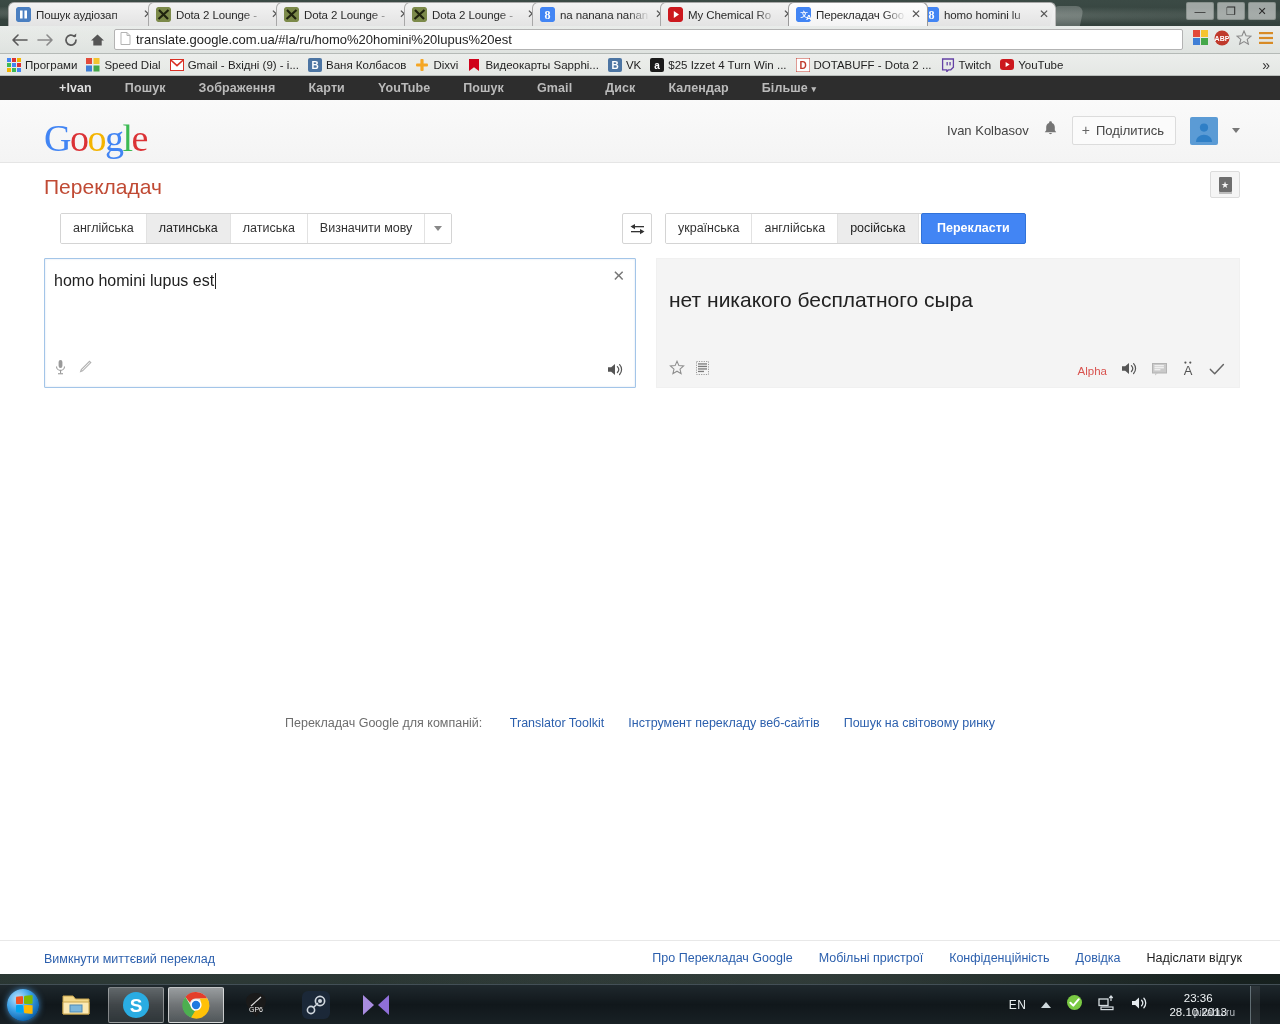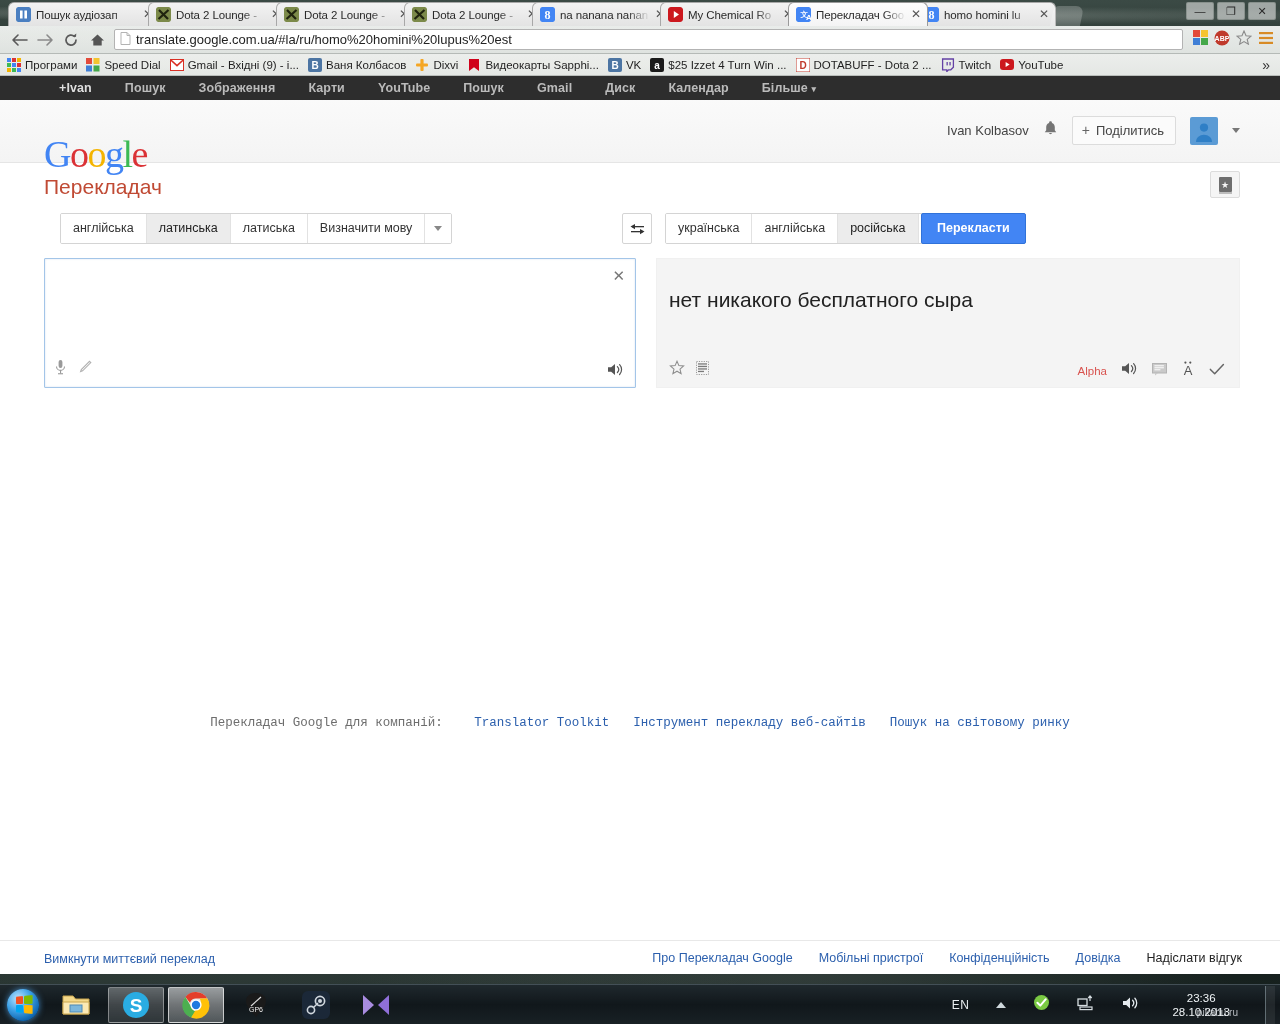--- a/index.html
+++ b/index.html
@@ -160,21 +160,21 @@
     margin-left: 14px;
   }
   .gbar a.first { color: #dedede; }
 
   .ghead {
     height: 63px; position: relative;
     background: linear-gradient(180deg,#fafafa 0%, #f4f4f4 100%);
     border-bottom: 1px solid #e5e5e5;
   }
   .glogo {
-    position:absolute; left: 44px; top: 32px;
+    position:absolute; left: 44px; top: 16px;
     font-family: "Liberation Serif", serif;
     font-size: 38px; letter-spacing: -1.5px;
   }
   .glogo .b { color:#4285f4; } .glogo .r { color:#db3236; }
   .glogo .y { color:#f4b400; } .glogo .g { color:#3cba54; }
 
   .ghead-right {
     position:absolute; right: 40px; top: 16px;
     display:flex; align-items:center; gap: 14px;
   }
@@ -267,21 +267,21 @@
     position:absolute; left: 12px; top: 28px; right: 14px;
     font-size: 21px; color:#222; line-height:1.25;
   }
   .dstfoot-l { position:absolute; left: 12px; bottom: 8px; display:flex; align-items:center; gap:11px; color:#8d8d8d; }
   .dstfoot-r { position:absolute; right: 14px; bottom: 7px; display:flex; align-items:center; gap:14px; color:#666; }
   .alpha { color:#d9534f; font-size: 11.5px; }
 
   
   .midfoot {
     position:absolute; left:0; right:0; top: 640px;
-    text-align:center; font-size: 12.5px; color:#777;font-family:Liberation Mono, monospace;
+    text-align:center; font-size: 12.5px; color:#777;
   }
   .midfoot .lbl { color:#6d6d6d; }
   .midfoot a { color:#2b5fad; text-decoration:none; margin-left: 24px; }
 
   
   .botbar {
     position:absolute; left:0; bottom:0; width:1280px; height:34px;
     border-top:1px solid #e8e8e8; background:#fff;
     display:flex; align-items:center;
   }
@@ -309,21 +309,21 @@
   .orb .flag { width:17px;height:17px; display:grid; grid-template-columns:1fr 1fr; grid-template-rows:1fr 1fr; gap:1.5px; transform: perspective(22px) rotateY(-14deg);}
   .orb .flag i { display:block; border-radius:1px; }
   .tbtn {
     width: 56px; height: 36px; margin: 0 2px;
     display:flex; align-items:center; justify-content:center;
     border-radius: 2px;
   }
   .tbtn.run { background: linear-gradient(180deg, rgba(255,255,255,.30), rgba(255,255,255,.10)); border:1px solid rgba(255,255,255,.38); }
   .tbtn.runlight { background: linear-gradient(180deg, rgba(255,255,255,.55), rgba(255,255,255,.25)); border:1px solid rgba(255,255,255,.65); }
 
-  .tray { margin-left:auto; display:flex; align-items:center; gap: 27px; padding-right: 5px; color:#e9eef0;justify-content:center; }
+  .tray { margin-left:auto; display:flex; align-items:center; gap: 15px; padding-right: 20px; color:#e9eef0;justify-content:center; }
   .tray .lang { font-size: 12px; letter-spacing:.5px; }
   .tray .uparrow { width:0;height:0;border-left:5px solid transparent;border-right:5px solid transparent;border-bottom:6px solid #cfd8dc; }
   .clock { text-align:center; font-size: 11.5px; line-height: 14px; color:#f0f4f6; padding: 0 4px; position:relative; }
   .wm { position:absolute; right:-4px; bottom:-1px; font-size:10px; color:rgba(235,240,245,.72); white-space:nowrap; }
   .showdesk { width: 10px; height: 38px; margin-left: 4px; border-left: 1px solid rgba(170,190,200,.45); background: rgba(255,255,255,.07); }
 </style>
 </head>
 <body>
 
 <div id="desktop"></div>
@@ -675,20 +675,21 @@
             <span class="arrow-d"></span>
           </span>
         </div>
 
       <div class="translatebtn">Перекласти</div>
     </div>
 
     <div class="boxes">
 
       <div class="srcbox">
+        <div class="srctext"><span>homo homini lupus est</span><span class="caretbar"></span></div>
         <div class="clearx">✕</div>
         <div class="srcfoot">
           <span>
             <svg width="11" height="16" viewBox="0 0 11 16">
                 <rect x="3.6" y="1" width="3.8" height="8" rx="1.9" fill="#9a9a9a"></rect>
                 <path d="M1.5 7.4a4 4 0 0 0 8 0" stroke="#9a9a9a" stroke-width="1.1" fill="none"></path>
                 <rect x="5" y="11.4" width="1.1" height="3" fill="#9a9a9a"></rect>
                 <rect x="3" y="14.2" width="5" height="1.1" fill="#9a9a9a"></rect>
               </svg>
           </span>

